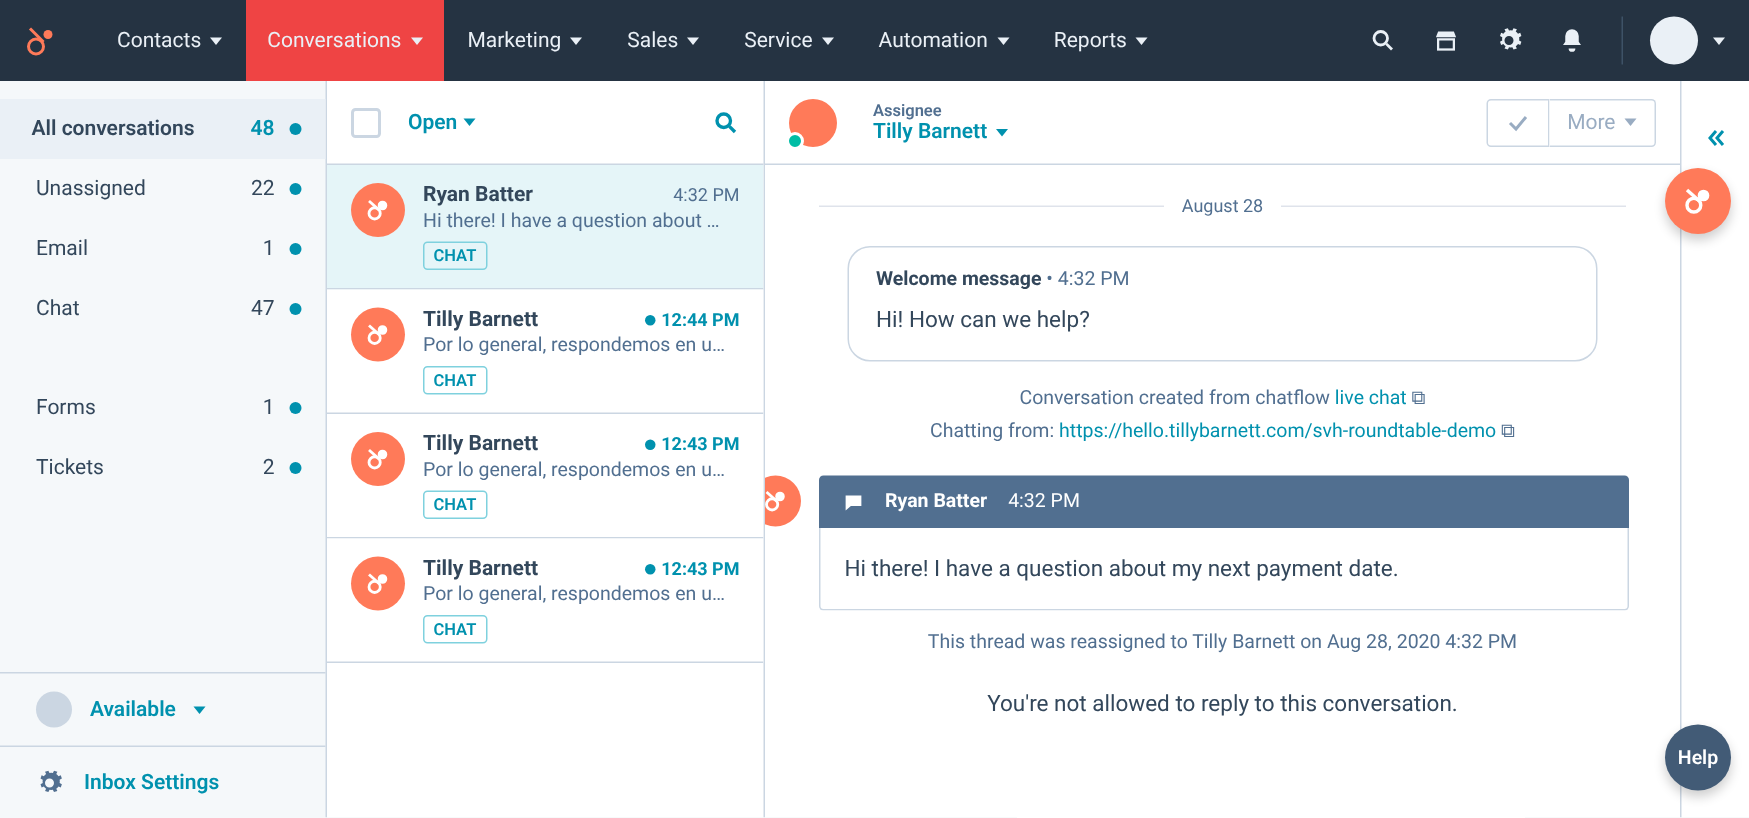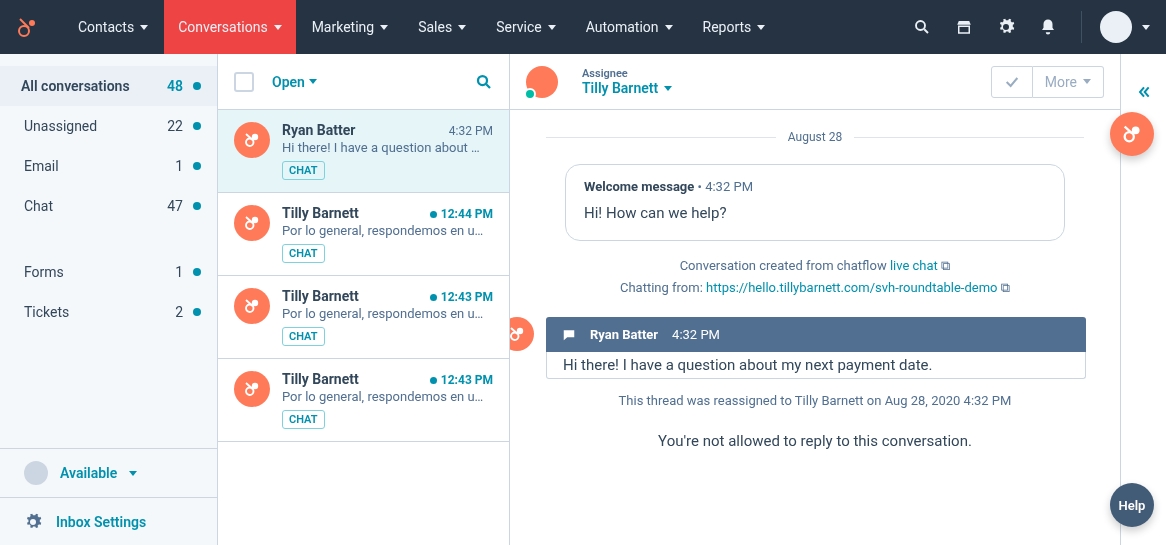--- a/index.html
+++ b/index.html
@@ -80,21 +80,21 @@
   .welcome-box .meta b { color:#33475b;}
   .welcome-box .content { padding: 6px 18px 18px; font-size: 15px; color: #33475b; }
 
   .meta-lines { text-align: center; font-size: 13px; color: #516f90; margin: 12px 0 18px; line-height: 1.7; }
   .meta-lines a { color: #0091ae; text-decoration: none; }
 
   .msg { width: 540px; margin: 0 auto 14px; position: relative; }
   .msg-avatar { width: 34px; height: 34px; border-radius: 50%; background: #ff7a59; position: absolute; left: -46px; top: 0; display:flex; align-items:center; justify-content:center; color:#fff;}
   .msg-head { background: #516f90; color: #fff; padding: 10px 16px; border-radius: 3px 3px 0 0; display: flex; gap: 14px; font-size: 13px; align-items:center; }
   .msg-head .name { font-weight: 700; }
-  .msg-content { background: #fff; border: 1px solid #cbd6e2; border-top: none; border-radius: 0 0 3px 3px; padding: 4px 16px; font-size: 15px; }
+  .msg-content { background: #fff; border: 1px solid #cbd6e2; border-top: none; border-radius: 0 0 3px 3px; padding: 18px 16px; font-size: 15px; }
 
   .reassign-note, .noreply { text-align: center; color: #516f90; font-size: 13px; margin: 14px 0; }
   .noreply { font-size: 15px; color:#33475b; margin-top:24px;}
 
   
   .rail { width: 46px; border-left: 1px solid #cbd6e2; background:#fff; display:flex; flex-direction:column; align-items:center; padding-top:10px; }
   .rail-btn { width:28px; height:56px; color:#0091ae; display:flex; align-items:center; justify-content:center; }
 
   
   .fab { position: fixed; right: 12px; width: 44px; height: 44px; border-radius: 50%; display: flex; align-items: center; justify-content: center; color: #fff; font-weight: 600; box-shadow: 0 4px 8px rgba(0,0,0,.2); }

